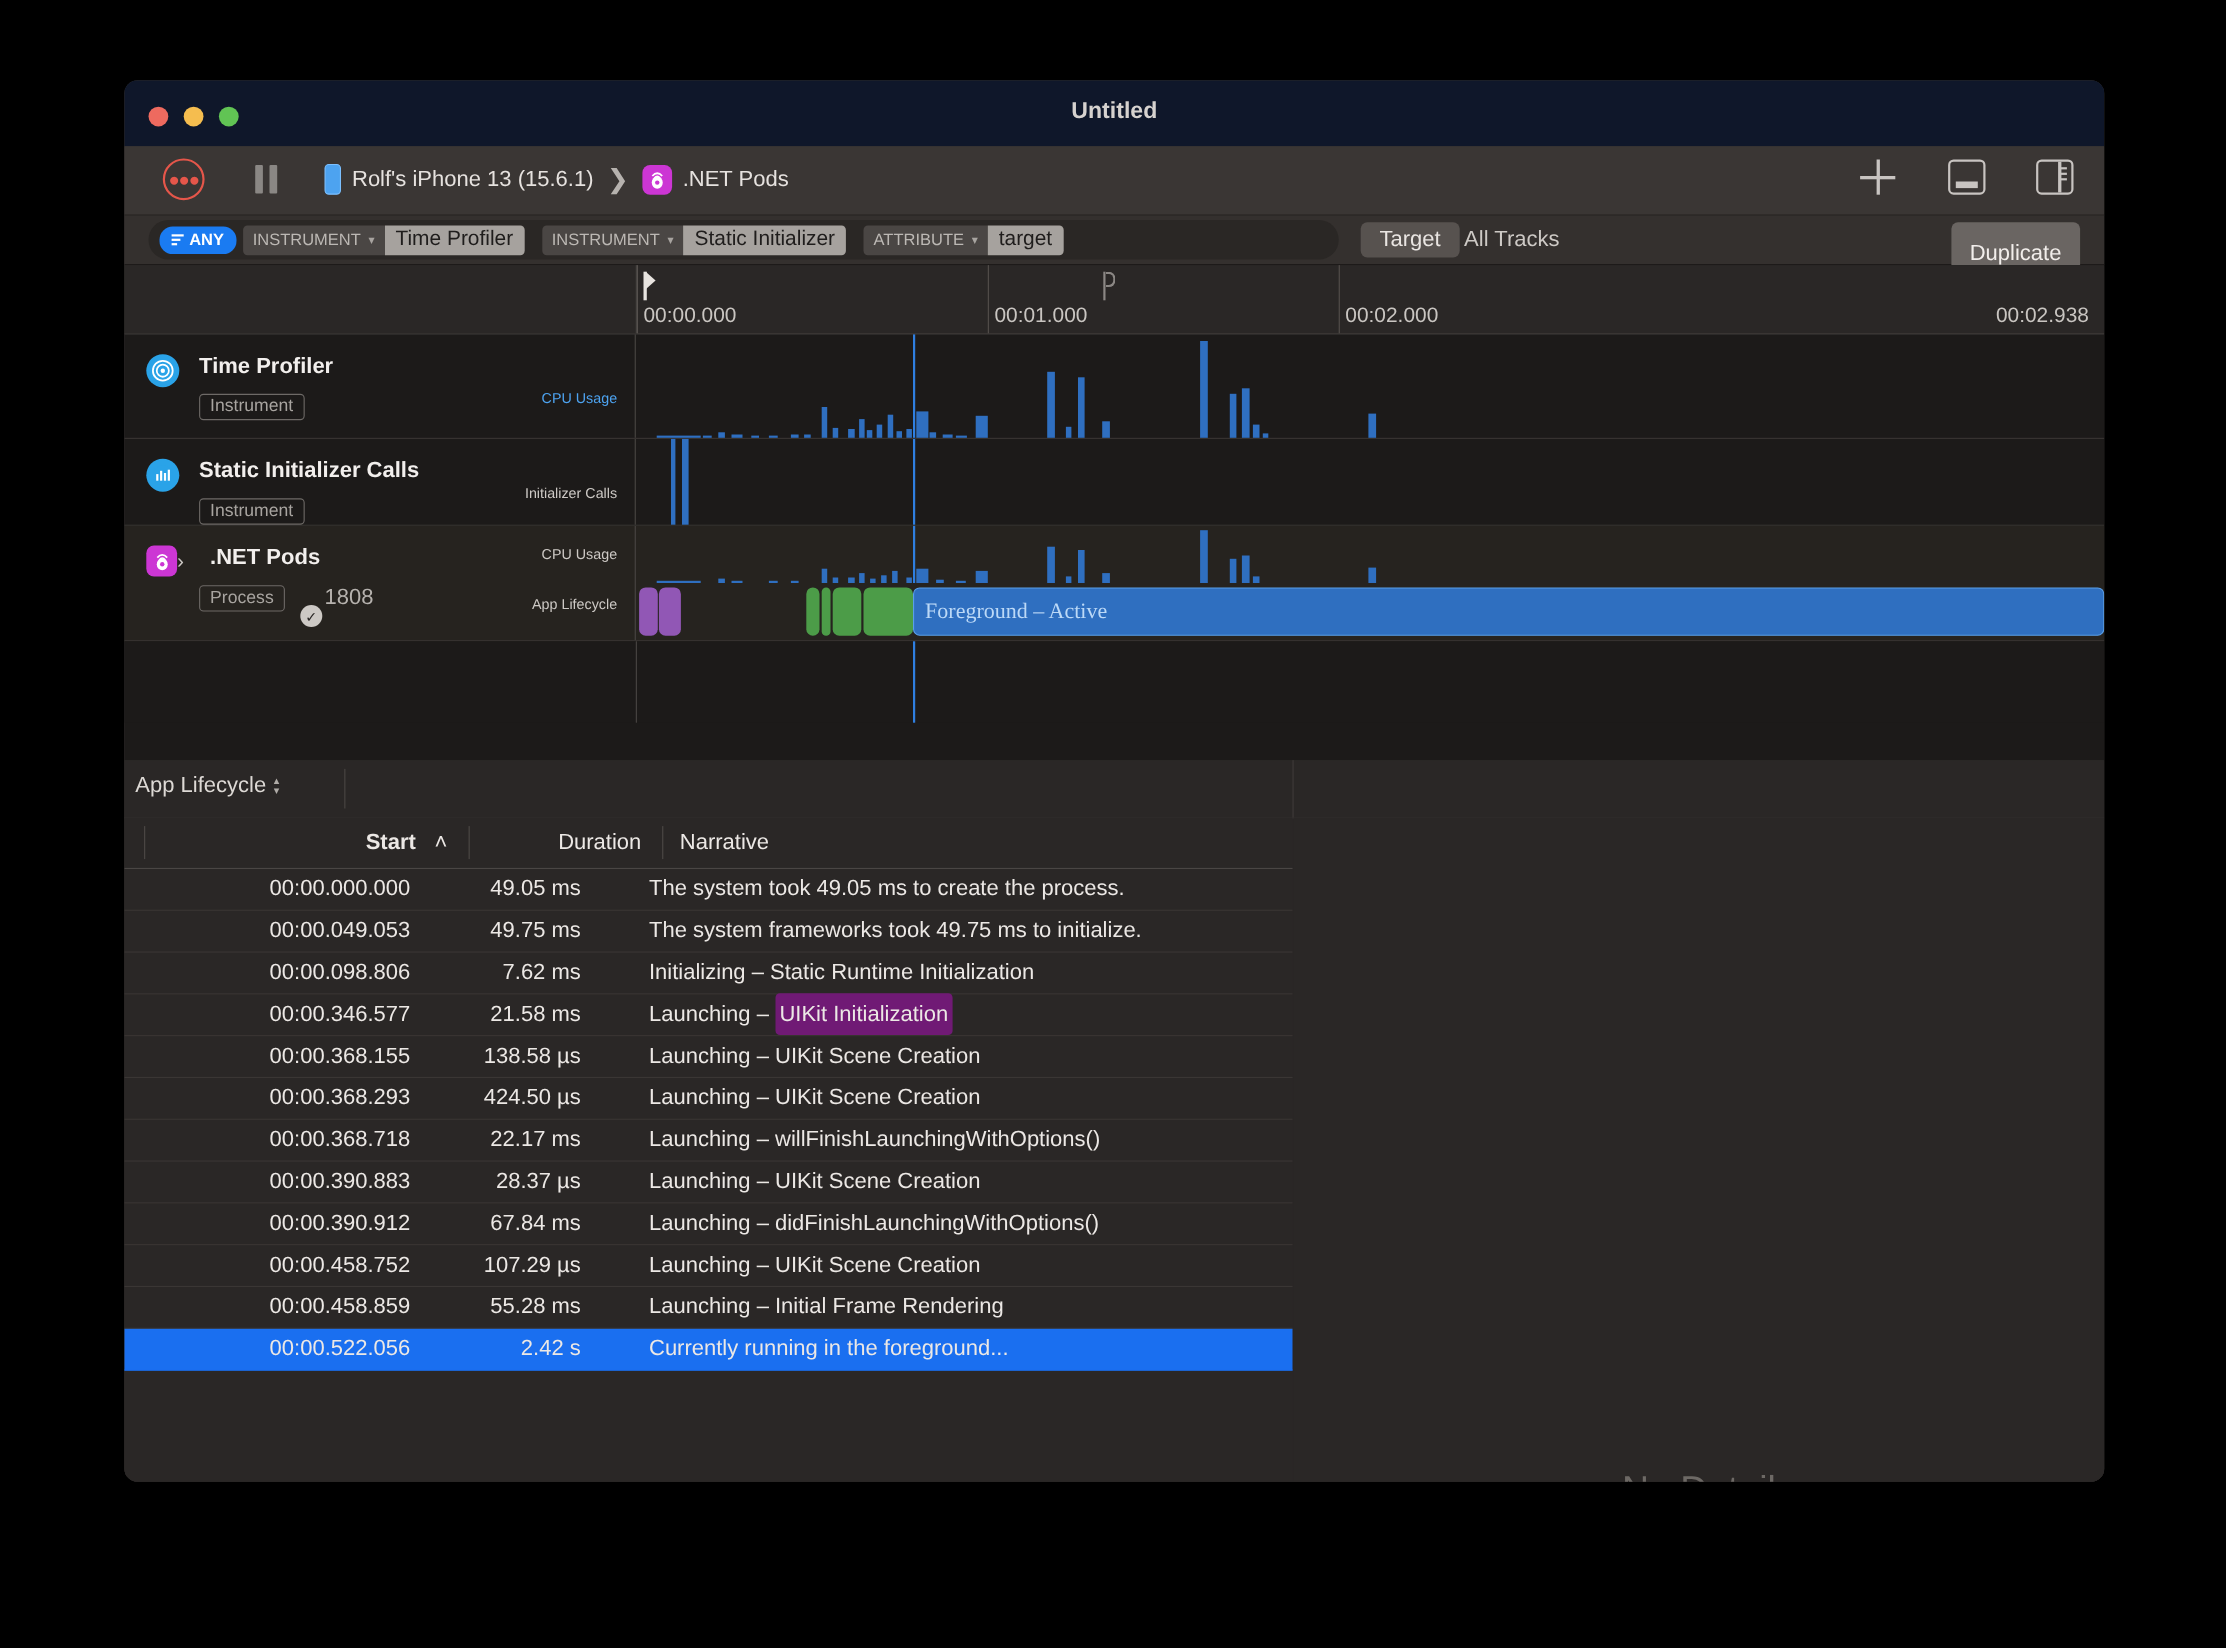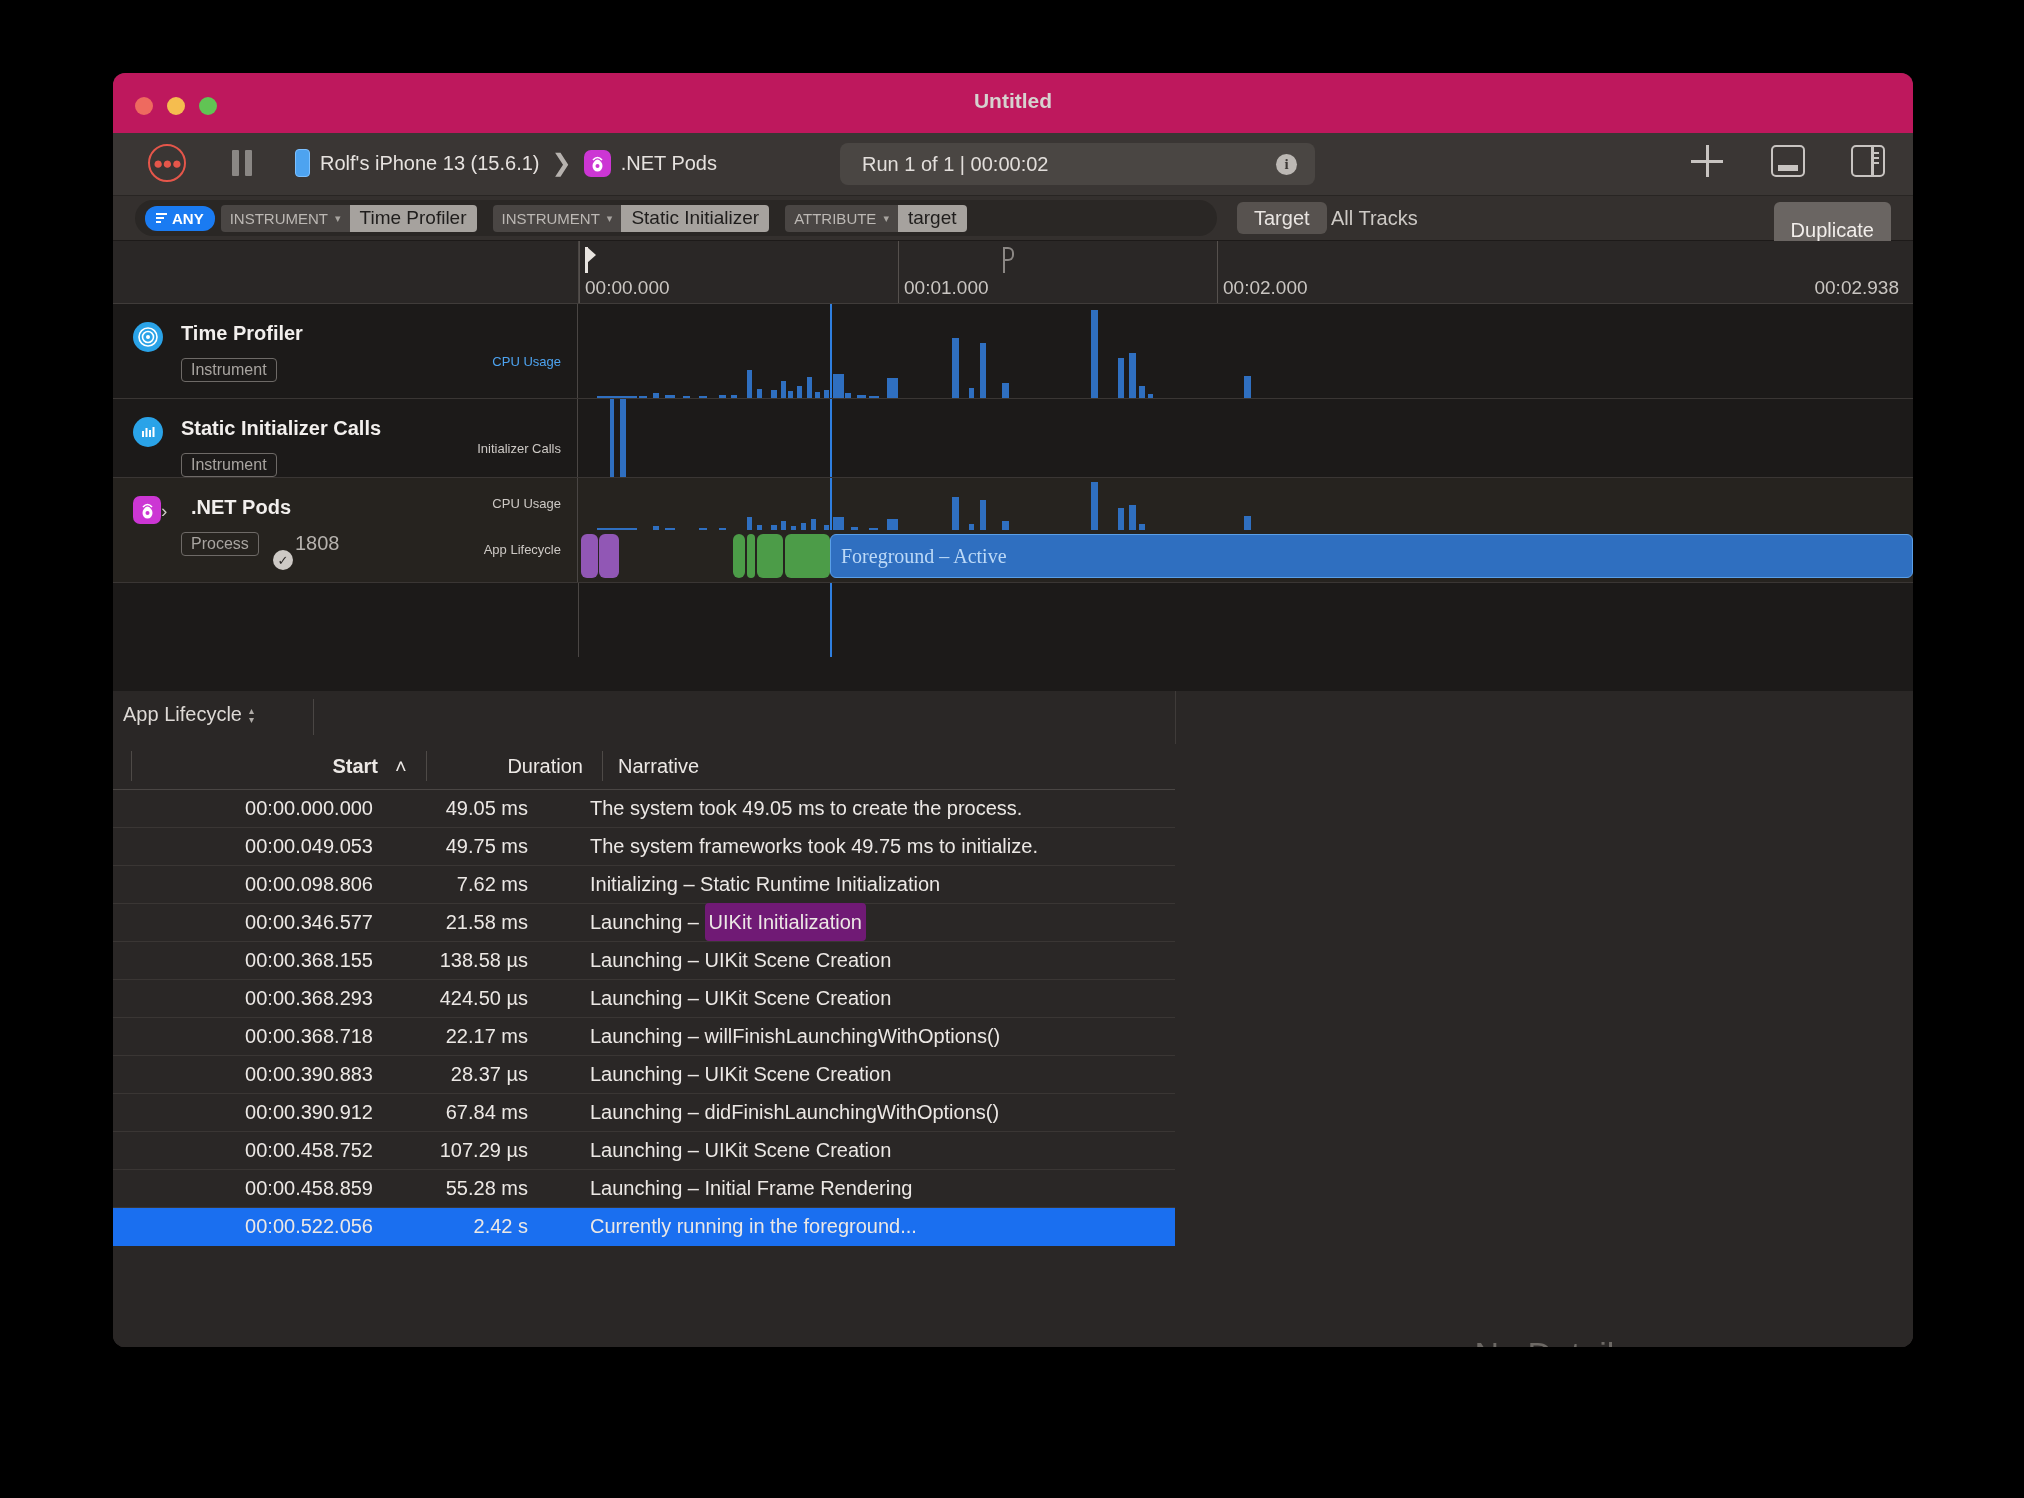--- a/index.html
+++ b/index.html
@@ -21,21 +21,21 @@
     background: #3a3634;
     border-radius: 12px;
     overflow: hidden;
     box-shadow: 0 10px 40px rgba(0,0,0,0.7);
   }
 
   
   #titlebar {
     position: relative;
     height: 60px;
-    background: #be185d;
+    background: #0f172a;
   }
   .traffic {
     position: absolute;
     top: 24px;
     width: 18px; height: 18px;
     border-radius: 50%;
   }
   .traffic.close { left: 22px; background: #ee6a5f; }
   .traffic.min   { left: 54px; background: #f5bd4f; }
   .traffic.max   { left: 86px; background: #61c454; }
@@ -324,24 +324,20 @@
       <span class="chev">❯</span>
       <span class="app-icon">
         <svg width="15" height="17" viewBox="0 0 15 17">
           <ellipse cx="7.5" cy="11" rx="5" ry="5.5" fill="#ffffff"></ellipse>
           <circle cx="7.5" cy="11" r="2" fill="#cc36d4"></circle>
           <path d="M3 5 Q7.5 0 12 5" stroke="#ffffff" stroke-width="1.6" fill="none"></path>
           <path d="M4.8 7 Q7.5 3.5 10.2 7" stroke="#ffffff" stroke-width="1.4" fill="none"></path>
         </svg>
       </span>
       <span>.NET Pods</span>
-    </div>
-    <div id="run-chip">
-      <span class="run-text">Run 1 of 1  |  00:00:02</span>
-      <span class="info-icon">i</span>
     </div>
     <div id="toolbar-right">
       <div class="tb-icon tb-plus"></div>
       <div class="tb-icon tb-panelbottom"></div>
       <div class="tb-icon tb-panelright"></div>
     </div>
   </div>
 
   <div id="filterbar">
     <div id="filter-field">

